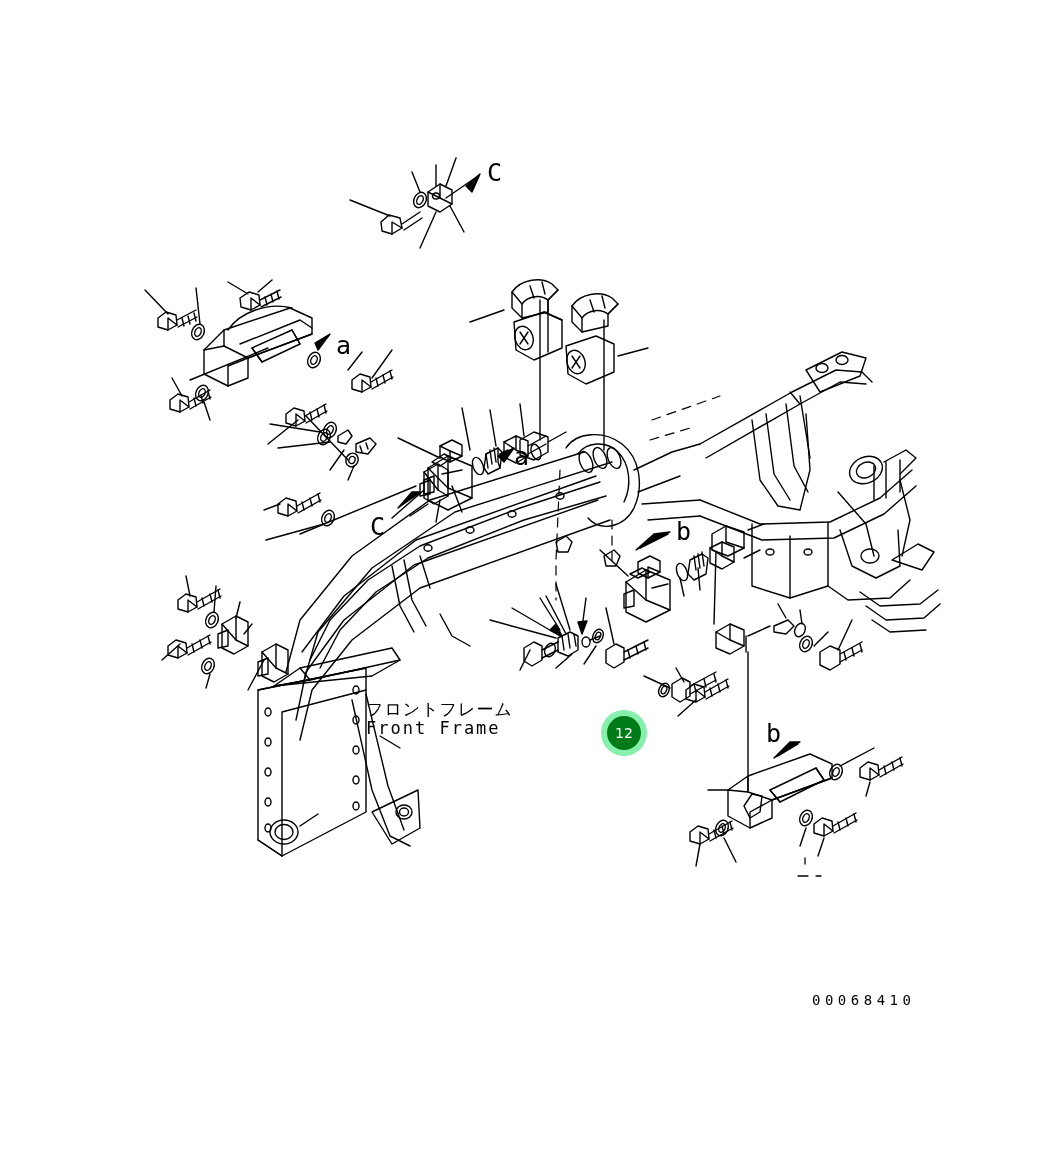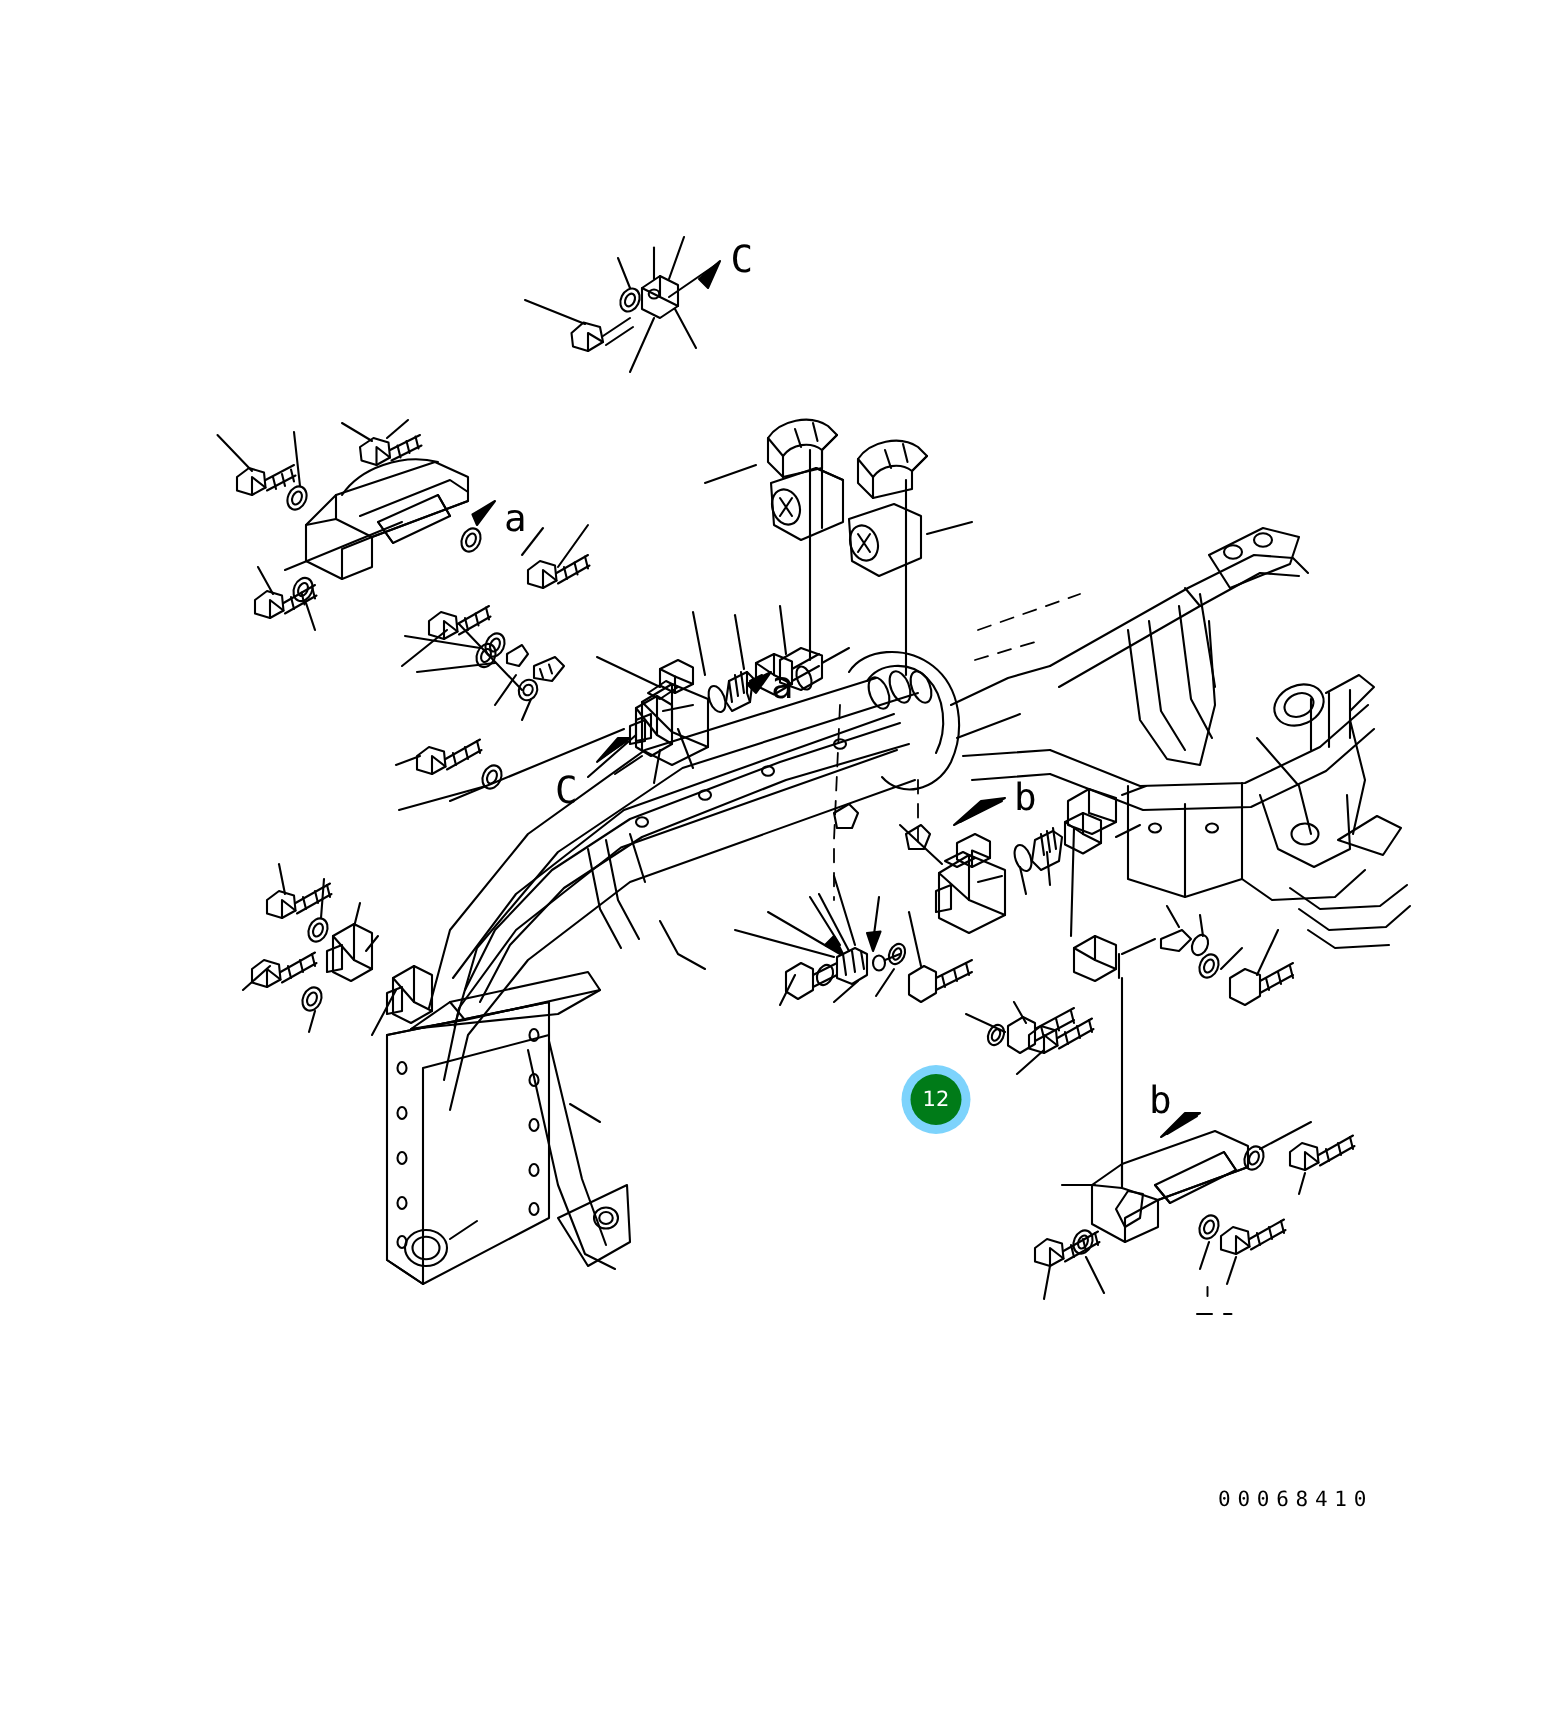--- a/index.html
+++ b/index.html
@@ -61,21 +61,21 @@
     color: #000;
     white-space: nowrap;
   }
   #badge-12 {
     position: absolute;
     left: 601px;
     top: 710px;
     width: 46px;
     height: 46px;
     border-radius: 50%;
-    background: #7dd3fc;
+    background: #86efac;
     display: flex;
     align-items: center;
     justify-content: center;
   }
   #badge-12 .inner {
     width: 34px;
     height: 34px;
     border-radius: 50%;
     background: #007b18;
     display: flex;
@@ -626,20 +626,24 @@
     </g>
   </svg>
 
   <div class="callout-letter" style="left:487px; top:160px;">C</div>
   <div class="callout-letter" style="left:336px; top:333px;">a</div>
   <div class="callout-letter" style="left:514px; top:444px;">a</div>
   <div class="callout-letter" style="left:370px; top:514px;">C</div>
   <div class="callout-letter" style="left:676px; top:519px;">b</div>
   <div class="callout-letter" style="left:766px; top:721px;">b</div>
 
+  <div id="title-block">
+    <div id="title-jp">フロントフレーム</div>
+    <div id="title-en">Front Frame</div>
+  </div>
 
   <div id="badge-12">
     <div class="inner">
       <span class="num">12</span>
     </div>
   </div>
 
   <div id="drawing-number">00068410</div>
 
 </div>

